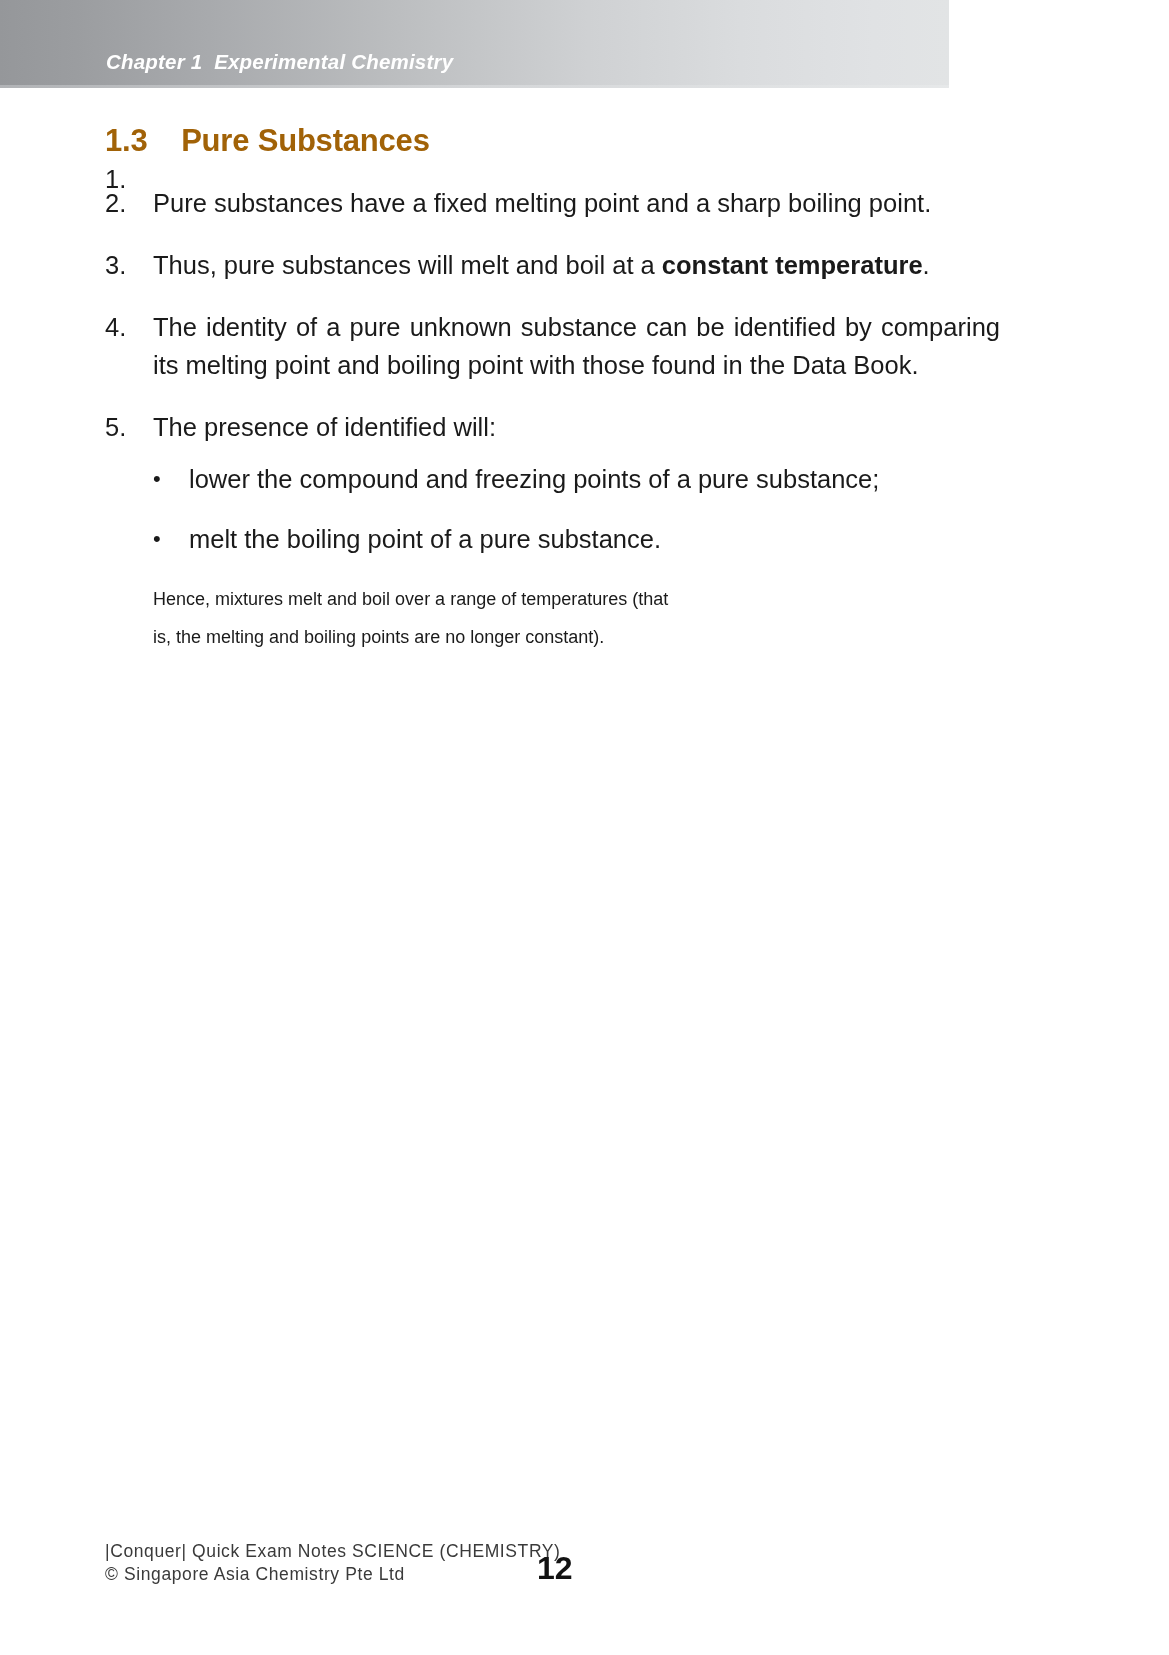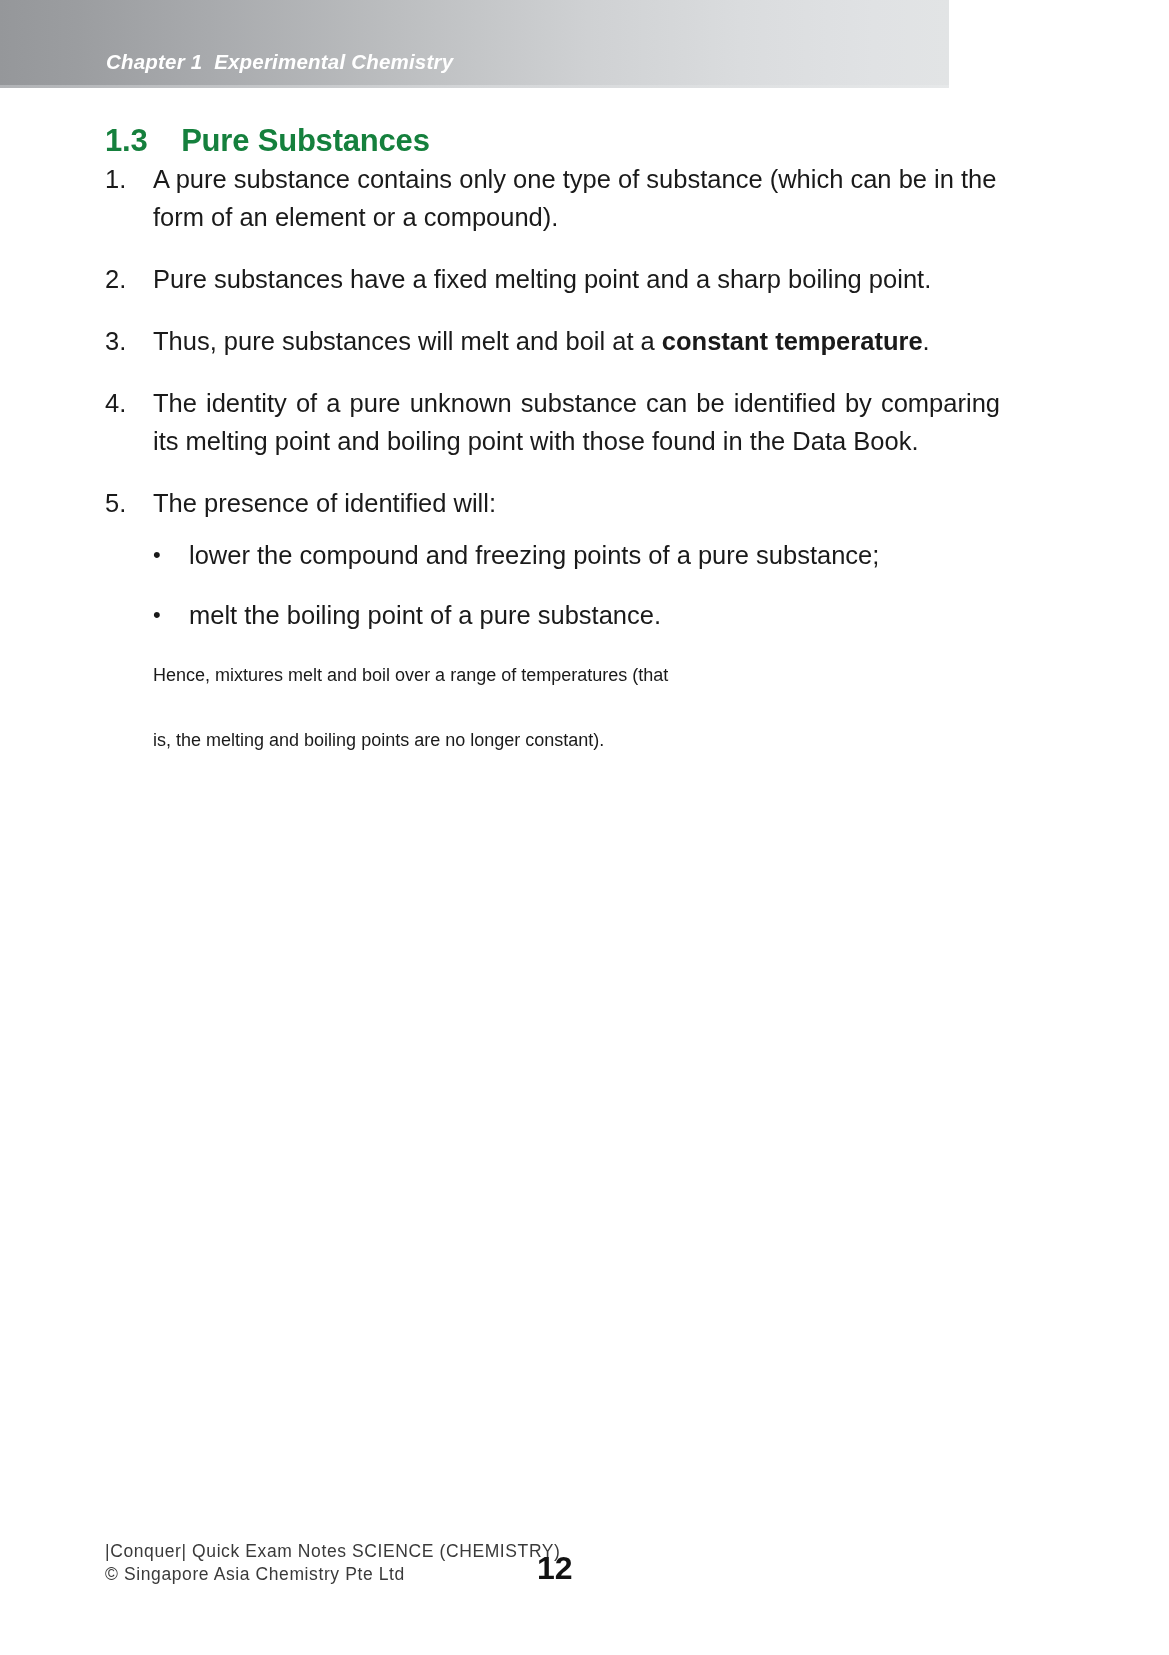--- a/index.html
+++ b/index.html
@@ -64,21 +64,21 @@
     top: 88px;
     width: 1169px;
   }
 
   .section-heading {
     margin: 18px 0 0 0;
     padding: 0;
     font-size: 31px;
     font-weight: bold;
     letter-spacing: -0.2px;
-    color: #15803d;
+    color: #a16207;
     white-space: pre;
     position: absolute;
     left: 105px;
     top: 17px;
   }
 
   .list {
     position: absolute;
     left: 0;
     top: 72px;
@@ -135,21 +135,21 @@
     font-size: 22px;
     line-height: 38px;
   }
   .trailing-para {
     margin: 4px 0 0 0;
     font-size: 18px;
     line-height: 38px;
     text-align: justify;
     text-justify: inter-word;
   }
-  .trailing-para .lastline { display: block; text-align: left; margin-top: 27px; }
+  .trailing-para .lastline { display: block; text-align: left; }
 
   
   .page-footer {
     position: absolute;
     left: 105px;
     bottom: 63px;
     width: 900px;
     height: 52px;
   }
   .footer-lines {
@@ -179,21 +179,20 @@
 </div>
 
 <div class="content">
 
   <h1 class="section-heading">1.3    Pure Substances</h1>
 
   <div class="list">
 
     <div class="num-item no-justify">
       <span class="marker">1.</span>
-      <span>A pure substance contains only one type of substance (which can be in the form of an element or a compound).</span>
     </div>
 
     <div class="num-item">
       <span class="marker">2.</span>
       <span>Pure substances have a fixed melting point and a sharp boiling point.</span>
     </div>
 
     <div class="num-item no-justify">
       <span class="marker">3.</span>
       <span class="condensed"><span>Thus, pure substances will melt and boil at a </span><b>constant temperature</b><span>.</span></span>

